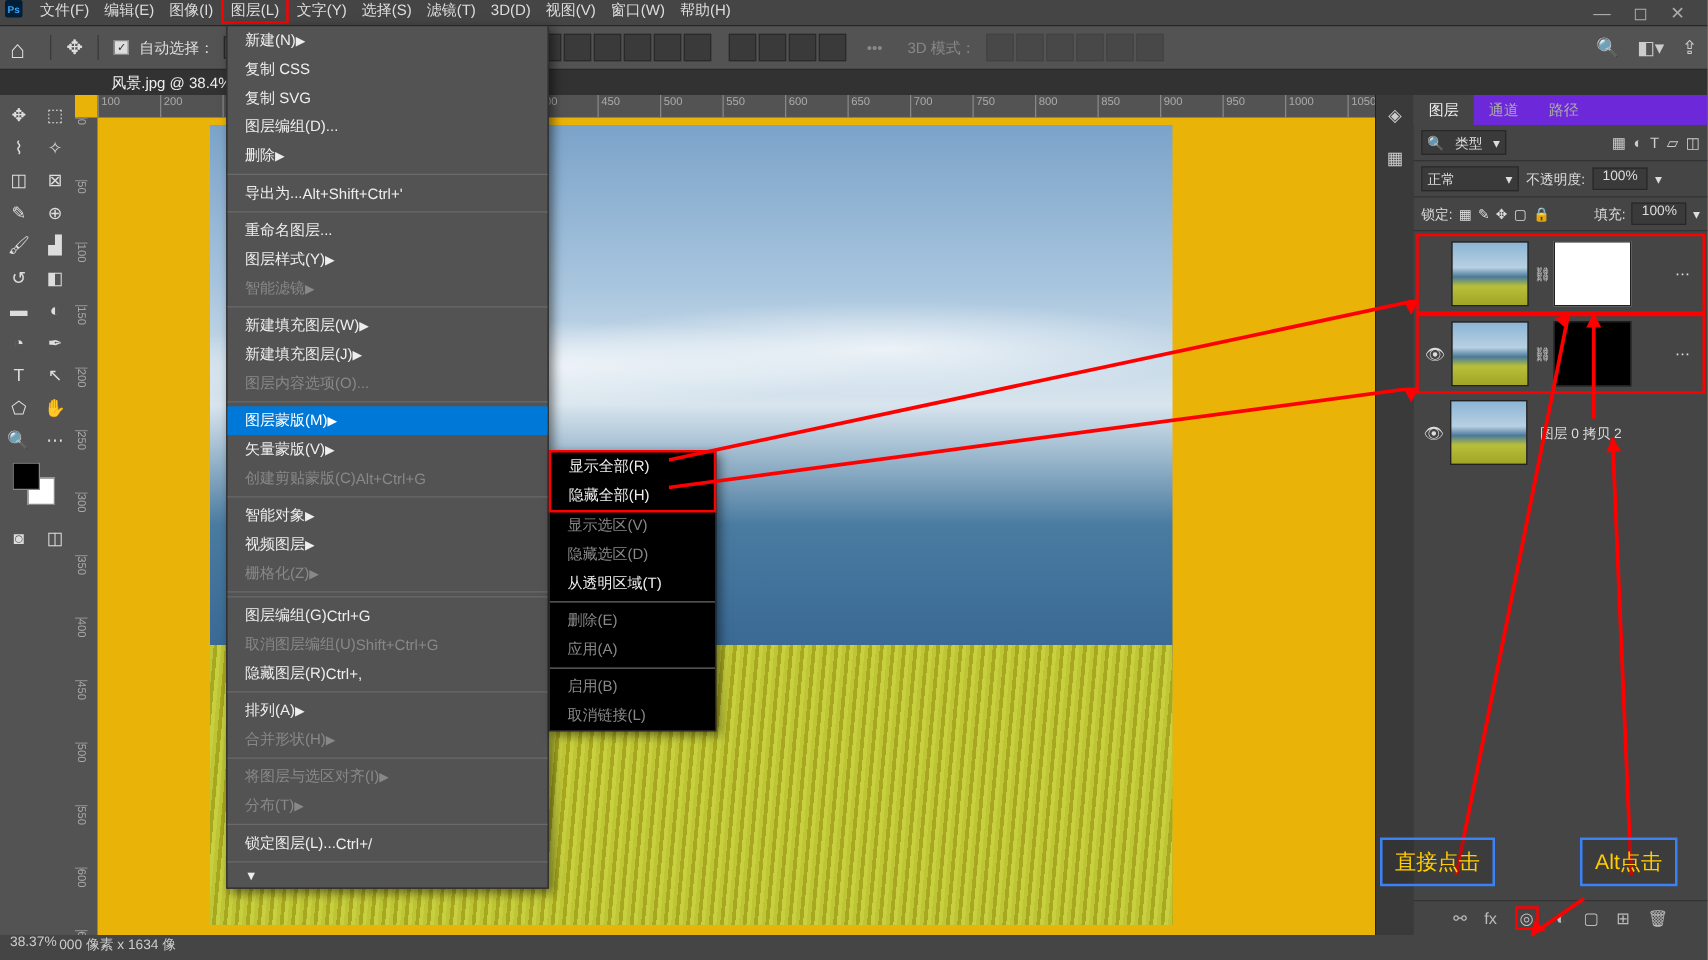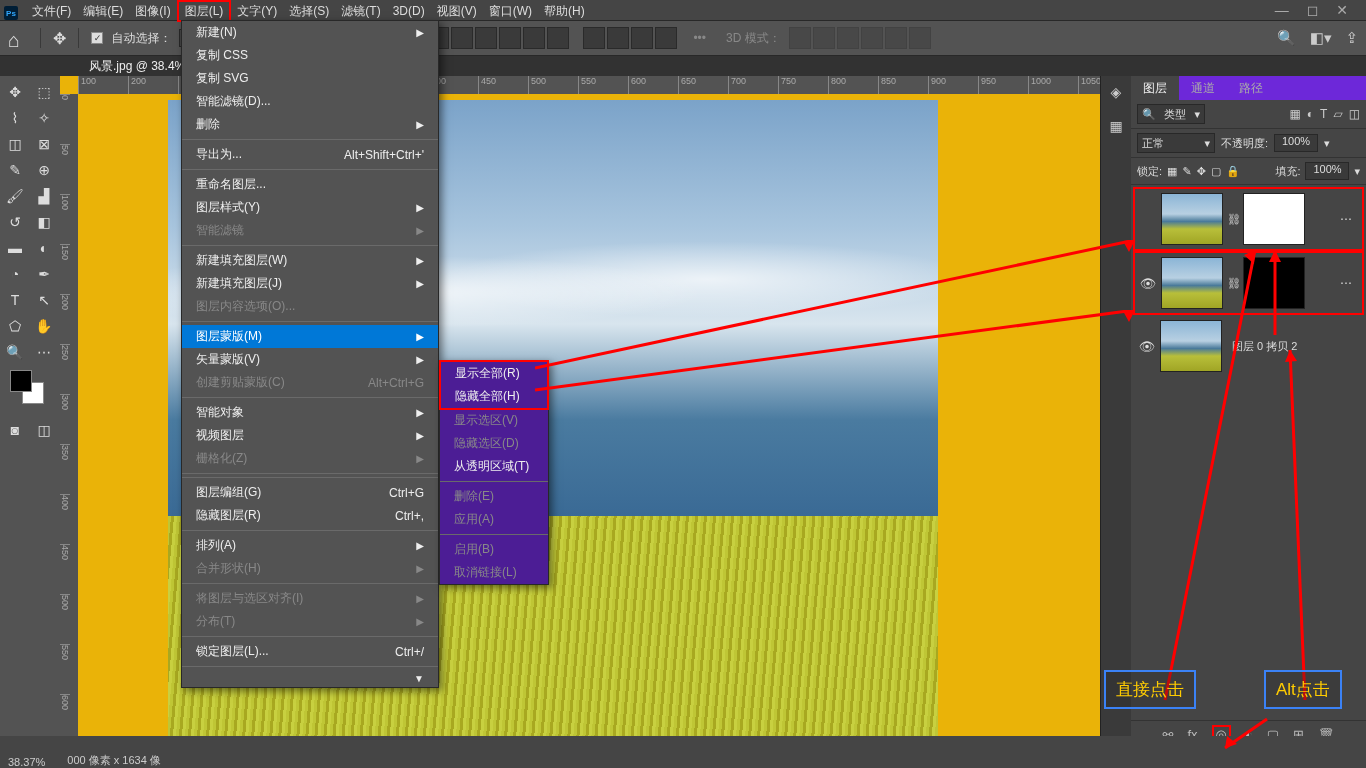--- a/index.html
+++ b/index.html
@@ -1,17 +1,17 @@
 <!DOCTYPE html>
 <html><head>
 <meta charset="utf-8">
 <style>
 *{margin:0;padding:0;box-sizing:border-box;font-family:"Microsoft YaHei",Arial,sans-serif;user-select:none}
 body{width:1366px;height:768px;background:#323232;overflow:hidden;position:relative;color:#ddd;font-size:12px}
-.menubar{height:20px;background:#454545;display:flex;align-items:flex-end;padding:0 4px}
+.menubar{height:20px;background:#454545;display:flex;align-items:flex-start;padding:0 4px}
 .ps-icon{width:14px;height:14px;background:#001e36;color:#31a8ff;font-size:8px;font-weight:bold;display:flex;align-items:center;justify-content:center;margin-right:8px;border-radius:2px}
 .menubar-item{padding:2px 6px;font-size:12px;cursor:pointer}
 .menubar-item.hl{border:2px solid red}
 .win-controls{position:absolute;right:0;top:0;display:flex;gap:18px;padding:2px 18px}
 .win-btn{font-size:14px;color:#aaa}
 .optbar{height:36px;background:#535353;border-top:1px solid #282828;border-bottom:1px solid #282828;display:flex;align-items:center;padding:0 8px;gap:8px}
 .home-icon{width:20px;height:18px;position:relative}
 .home-icon::before{content:"⌂";font-size:20px;color:#ddd}
 .opt-sep{width:1px;height:20px;background:#393939;margin:0 4px}
 .move-icon{font-size:16px}
@@ -31,26 +31,26 @@
 .bg{width:22px;height:22px;background:#fff;border:1px solid #888;position:absolute;left:20px;top:16px}
 .canvas-area{flex:1;background:#eab308;position:relative;overflow:hidden}
 .ruler-h{position:absolute;top:0;left:18px;right:0;height:18px;background:#535353;display:flex;font-size:9px;color:#aaa;overflow:hidden}
 .ruler-h span{width:50px;flex-shrink:0;border-left:1px solid #888;padding-left:2px}
 .ruler-v{position:absolute;top:18px;left:0;width:18px;height:700px;background:#535353;font-size:9px;color:#aaa}
 .ruler-v span{display:block;height:50px;border-top:1px solid #888;writing-mode:vertical-rl}
 .canvas{position:absolute;left:108px;top:24px;width:770px;height:640px;background:linear-gradient(to bottom,#7ba3c9 0%,#a8c5de 20%,#d8e5ee 35%,#4a7ba0 50%,#3a6a95 65%,#a8b040 68%,#c0c830 80%,#9aa020 100%);overflow:hidden}
 .clouds{position:absolute;top:20%;left:0;right:0;height:20%;background:radial-gradient(ellipse at 30% 50%,rgba(255,255,255,0.8) 0%,transparent 40%),radial-gradient(ellipse at 70% 40%,rgba(255,255,255,0.7) 0%,transparent 35%)}
 .field{position:absolute;bottom:0;left:0;right:0;height:35%;background:repeating-linear-gradient(95deg,#bfc635 0 3px,#a8a820 3px 6px,#c8d040 6px 9px)}
 .dropdown{position:absolute;top:20px;left:181px;width:258px;background:#535353;border:1px solid #282828;box-shadow:3px 3px 8px rgba(0,0,0,0.5);z-index:100}
-.dd-item{padding:3px 14px;font-size:12px;color:#eee;display:flex;justify-content:space-between;align-items:center;position:relative}
+.dd-item{padding:3px 14px;font-size:12px;color:#eee;display:flex;justify-content:flex-start;align-items:center;position:relative}
 .dd-item.disabled{color:#888}
 .dd-item.hl{background:#0078d7;color:#fff}
 .dd-sep{height:1px;background:#6a6a6a;margin:3px 0}
 .dd-arrow{font-size:10px}
-.submenu{position:absolute;top:360px;left:439px;width:110px;background:#4c1d95;border:1px solid #282828;box-shadow:3px 3px 8px rgba(0,0,0,0.5);z-index:101}
+.submenu{position:absolute;top:360px;left:439px;width:134px;background:#000000;border:1px solid #282828;box-shadow:3px 3px 8px rgba(0,0,0,0.5);z-index:101}
 .sm-box{border:2px solid red;margin:-1px}
 .rightpanel{width:266px;background:#454545;border-left:1px solid #222;display:flex}
 .rp-strip{width:30px;background:#3a3a3a;display:flex;flex-direction:column;align-items:center;padding-top:8px;gap:18px}
 .rp-strip div{font-size:14px;color:#ccc}
 .rp-main{flex:1;display:flex;flex-direction:column}
 .panel-tabs{display:flex;background:#6d28d9;height:24px;align-items:center}
 .ptab{padding:4px 12px;font-size:12px;color:#aaa}
 .ptab.active{background:#454545;color:#eee}
 .filterrow{display:flex;align-items:center;padding:4px 6px;gap:4px;border-bottom:1px solid #333}
 .fsel{flex:0 0 68px;height:20px;background:#3a3a3a;border:1px solid #282828;font-size:11px;padding:0 4px;display:flex;align-items:center;justify-content:space-between}
@@ -64,21 +64,21 @@
 .layer.boxed{border:2px solid red}
 .eye{width:18px;text-align:center;font-size:13px}
 .thumb{width:62px;height:52px;border:1px solid #222;background:linear-gradient(to bottom,#8bb5d6 0%,#b8d0e2 40%,#4a7a9a 55%,#b8bf3a 70%,#a0a525 100%)}
 .maskthumb{width:62px;height:52px;border:1px solid #222}
 .white{background:#fff}
 .black{background:#000}
 .link-icon{width:12px;font-size:11px}
 .lname{font-size:11px;margin-left:6px}
 .layerbottom{height:28px;display:flex;align-items:center;justify-content:center;gap:14px;border-top:1px solid #333;font-size:13px;color:#bbb}
 .maskbtn-box{border:2px solid red;padding:0 2px}
-.statusbar{position:absolute;bottom:0;left:0;right:0;height:32px;background:#454545;display:flex;align-items:flex-end;padding:0 8px;font-size:11px;color:#ccc;gap:22px}
+.statusbar{position:absolute;bottom:0;left:0;right:0;height:20px;background:#454545;display:flex;align-items:flex-start;padding:0 8px;font-size:11px;color:#ccc;gap:2px}
 .annot{position:absolute;border:2px solid #3b82f6;color:#ffcc00;font-size:17px;padding:6px 10px;background:rgba(40,40,40,0.3);z-index:200}
 .arrow-svg{position:absolute;z-index:150;pointer-events:none}
 </style>
 </head>
 <body>
 
 <div class="menubar">
   <div class="ps-icon">Ps</div>
   <div id="menubar-items"><span class="menubar-item">文件(F)</span><span class="menubar-item">编辑(E)</span><span class="menubar-item">图像(I)</span><span class="menubar-item hl">图层(L)</span><span class="menubar-item">文字(Y)</span><span class="menubar-item">选择(S)</span><span class="menubar-item">滤镜(T)</span><span class="menubar-item">3D(D)</span><span class="menubar-item">视图(V)</span><span class="menubar-item">窗口(W)</span><span class="menubar-item">帮助(H)</span></div>
   <div class="win-controls">
@@ -293,21 +293,21 @@
       <span>新建(N)</span>
       <span class="dd-arrow">▶</span>
     </div>
     <div class="dd-item">
       <span>复制 CSS</span>
     </div>
     <div class="dd-item">
       <span>复制 SVG</span>
     </div>
     <div class="dd-item">
-      <span>智能滤镜(D)...</span>
+      <span>图层编组(D)...</span>
     </div>
     <div class="dd-item">
       <span>删除</span>
       <span class="dd-arrow">▶</span>
     </div>
     <div class="dd-sep"></div>
     <div class="dd-item">
       <span>导出为...</span>
       <span>Alt+Shift+Ctrl+'</span>
     </div>
@@ -359,20 +359,24 @@
     </div>
     <div class="dd-item disabled">
       <span>栅格化(Z)</span>
       <span class="dd-arrow">▶</span>
     </div>
     <div class="dd-sep"></div>
     <div class="dd-sep"></div>
     <div class="dd-item">
       <span>图层编组(G)</span>
       <span>Ctrl+G</span>
+    </div>
+    <div class="dd-item disabled">
+      <span>取消图层编组(U)</span>
+      <span>Shift+Ctrl+G</span>
     </div>
     <div class="dd-item">
       <span>隐藏图层(R)</span>
       <span>Ctrl+,</span>
     </div>
     <div class="dd-sep"></div>
     <div class="dd-item">
       <span>排列(A)</span>
       <span class="dd-arrow">▶</span>
     </div>

